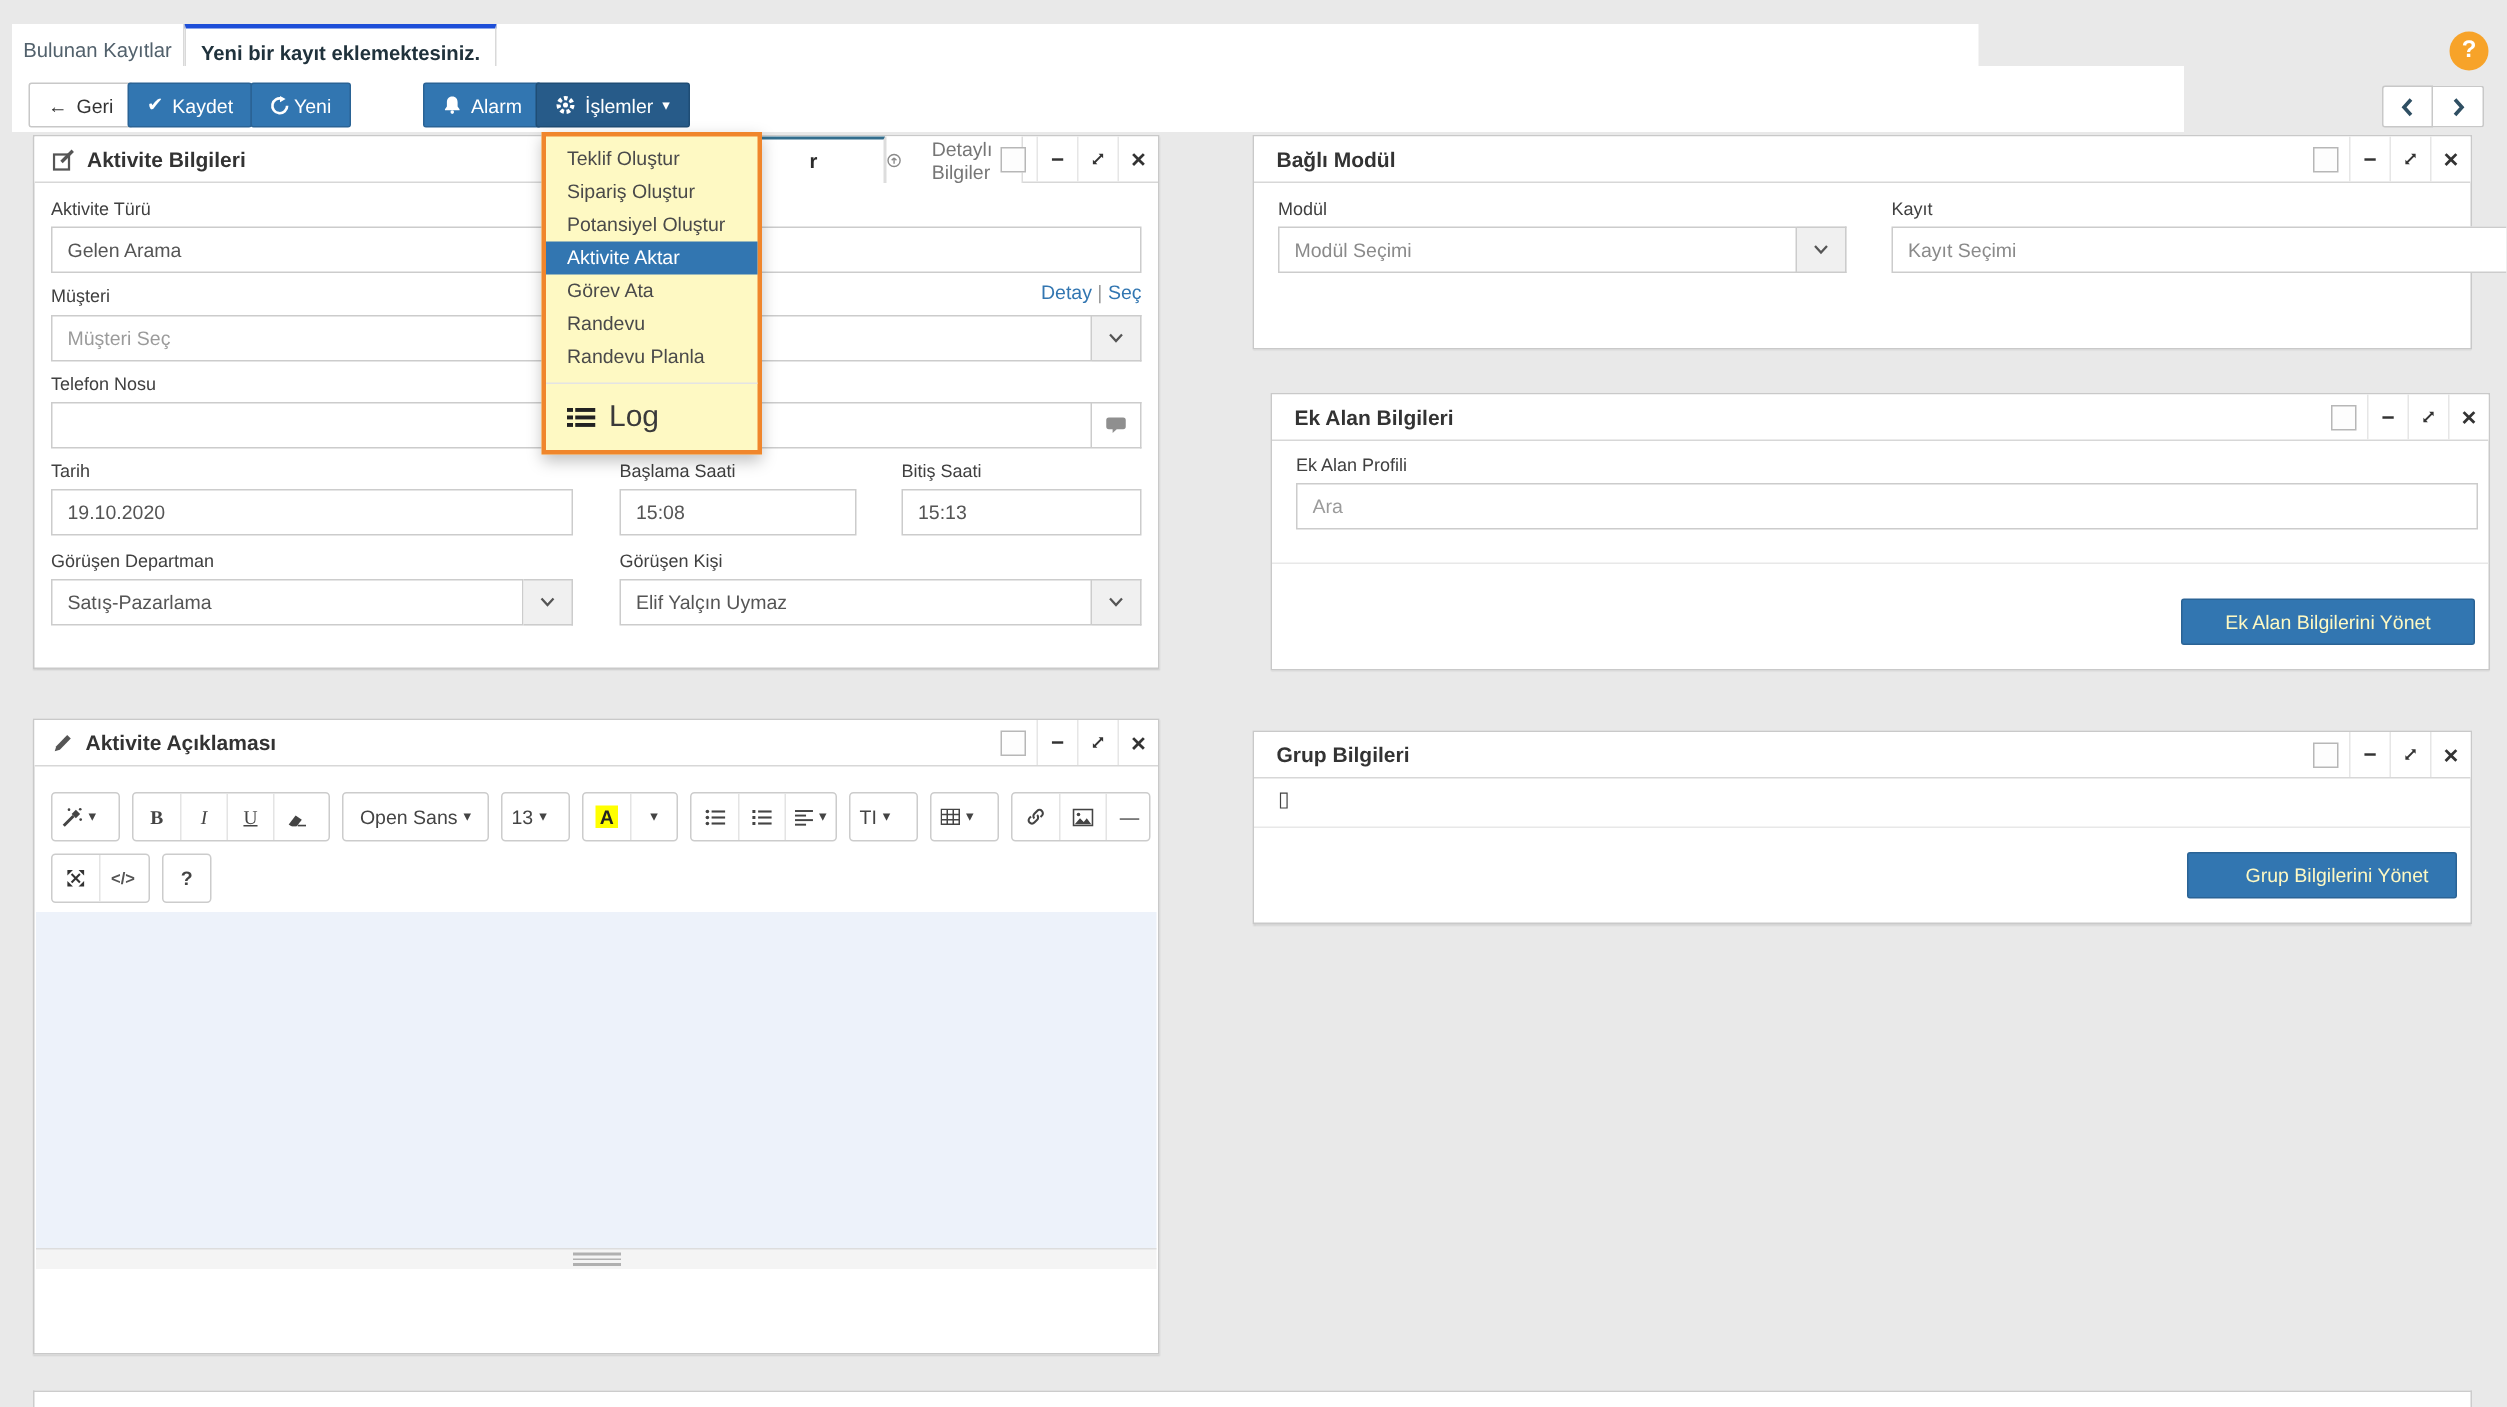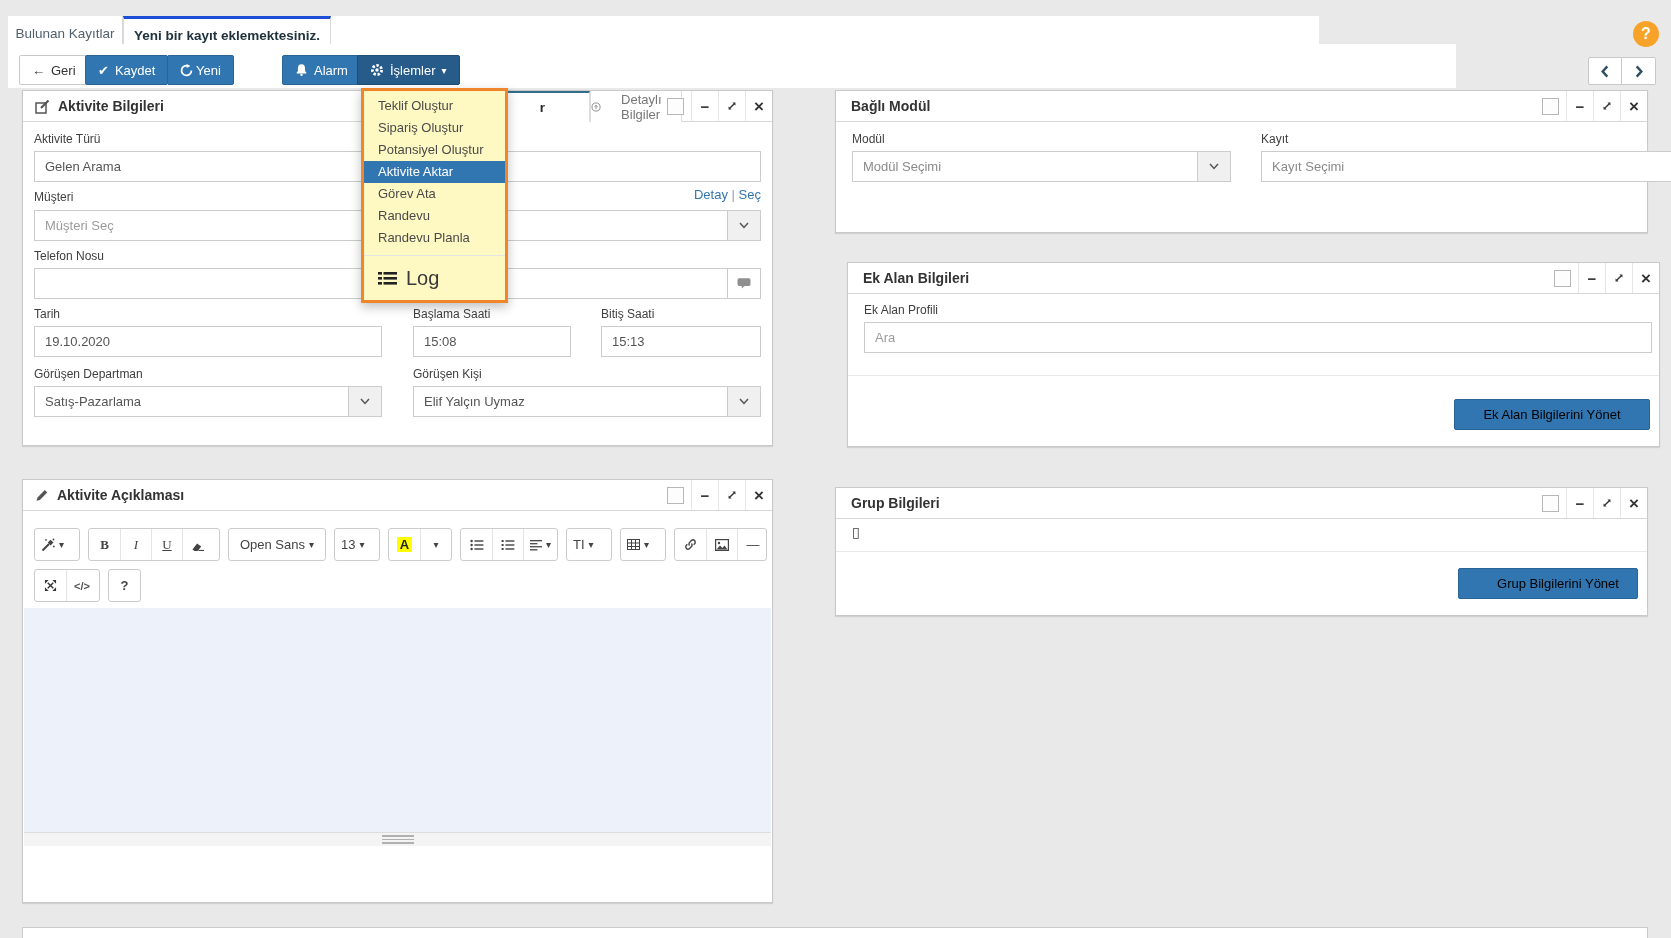--- a/index.html
+++ b/index.html
@@ -69,21 +69,21 @@
   .tb-group { position:absolute; display:flex; height:33px; background:#fff; border:1px solid #ccc; border-radius:3px; }
   .tb-cell { min-width:31px; padding:0 6px; display:flex; align-items:center; justify-content:center; gap:4px;
              border-left:1px solid #e4e4e4; font-size:13px; color:#444; cursor:pointer; white-space:nowrap; }
   .tb-cell:first-child { border-left:none; }
   .caret { font-size:10px; color:#444; }
   .editor-area { background:#edf2fa; cursor:text; }
   .statusbar { background:#f4f4f4; border-top:1px solid #ddd; display:flex; align-items:center; justify-content:center; cursor:ns-resize; }
   .grip { width:32px; }
   .grip div { height:1.5px; background:#b0b0b0; margin:2px 0; }
 
-  .manage-btn { position:absolute; height:31px; background:#3276b1; border:1px solid #2a6395; color:#000000;
+  .manage-btn { position:absolute; height:31px; background:#3276b1; border:1px solid #2a6395; color:#fef9c3;
                 display:flex; align-items:center; justify-content:center; border-radius:2px; font-size:13px; cursor:pointer; }
   .missing-glyph { font-size:14px; color:#444; }
 </style>
 </head>
 <body>
 
 <div id="screen">
 
   <div class="abs tabstrip" style="left:8px; top:16px; width:1311px; height:36px;">
     <div class="abs toptab inactive" style="left:0; top:0; width:115px; height:35px;">

